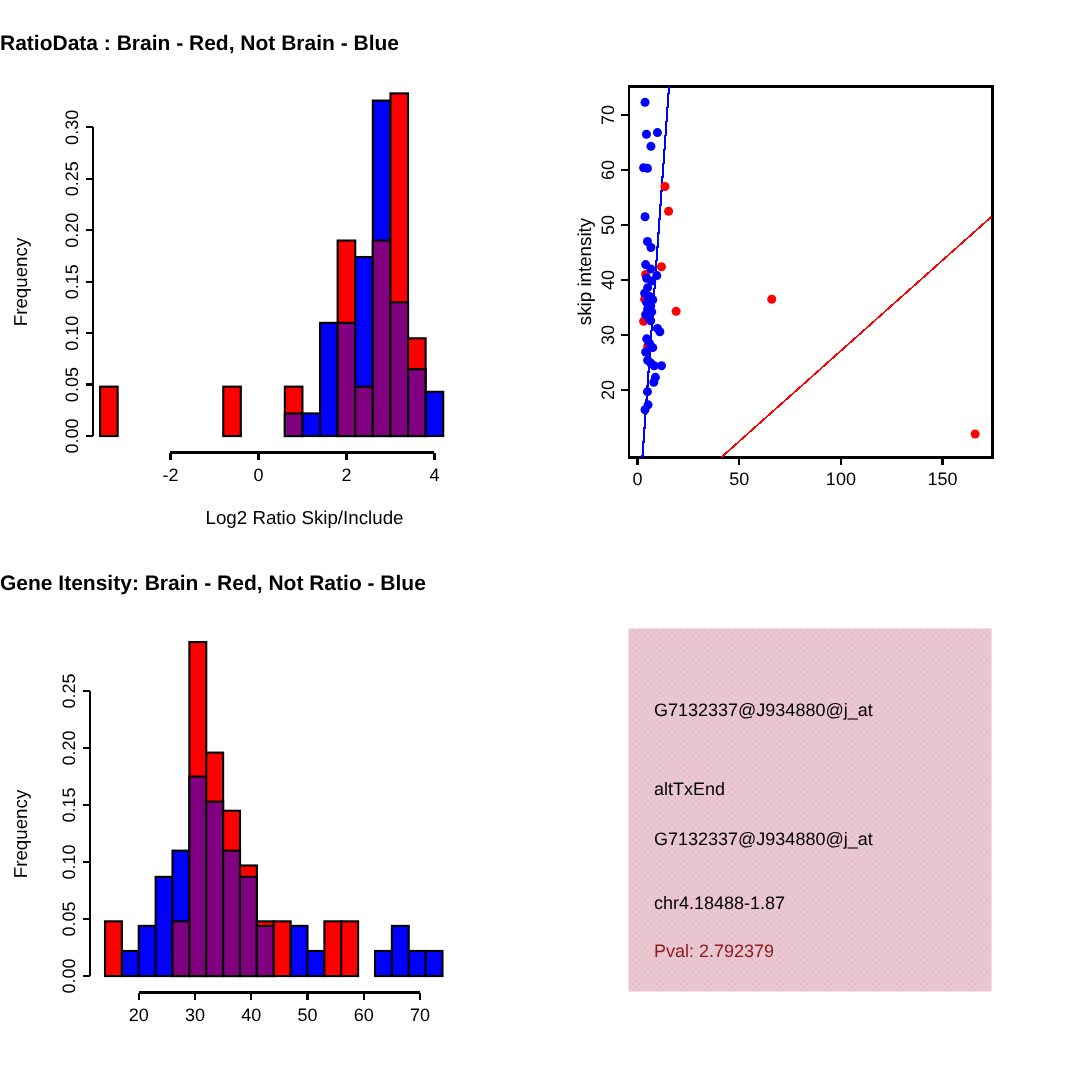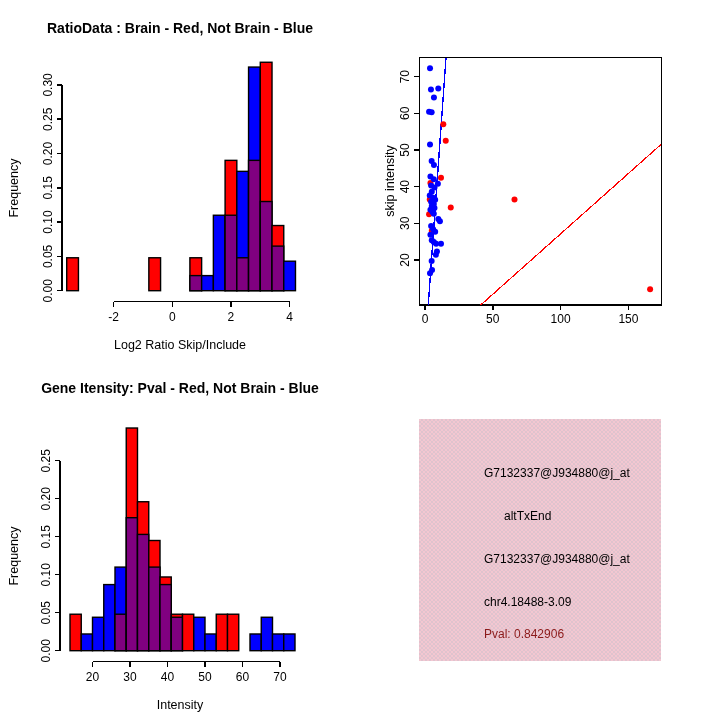--- a/index.html
+++ b/index.html
@@ -1,34 +1,34 @@
 <!DOCTYPE html>
 <html><head>
 <meta charset="utf-8">
 <style>
   html,body{margin:0;padding:0;background:#ffffff;}
   #stage{position:relative;width:720px;height:720px;background:#ffffff;overflow:hidden;
          font-family:"Liberation Sans",sans-serif;}
   .panel{position:absolute;width:360px;height:360px;}
-  .title{position:absolute;left:0;top:20px;width:360px;text-align:center;
+  .title{position:absolute;left:0;top:20px;width:360px;text-align:left;
          font-size:14px;font-weight:bold;color:#000;white-space:nowrap;}
   .xlabel{position:absolute;left:0;top:338px;width:360px;text-align:center;
-          font-size:12.5px;color:#000;}
+          font-size:12.5px;color:#000;padding-left:23px;}
   .ylabel{position:absolute;left:14px;top:188px;transform:translate(-50%,-50%) rotate(-90deg);
           font-size:12.5px;color:#000;white-space:nowrap;}
   .panel svg{position:absolute;left:0;top:0;}
   .panel svg text{font-family:"Liberation Sans",sans-serif;font-size:12px;fill:#000;}
   .info-box{position:absolute;left:59px;top:59px;width:242px;height:242px;
     background-color:#f3c7d1;
     background-image:
       linear-gradient(45deg, rgba(187,187,200,0.35) 25%, transparent 25%, transparent 75%, rgba(187,187,200,0.35) 75%),
       linear-gradient(45deg, rgba(187,187,200,0.35) 25%, transparent 25%, transparent 75%, rgba(187,187,200,0.35) 75%);
     background-size:4px 4px;background-position:0 0,2px 2px;}
-  .info-line{position:absolute;left:17px;font-size:12px;color:#000;white-space:nowrap;margin-left:48px;}
-  .info-line.l0{top:47px;} .info-line.l1{top:90px;padding-left:20px;} .info-line.l2{top:133px;}
+  .info-line{position:absolute;left:17px;font-size:12px;color:#000;white-space:nowrap;}
+  .info-line.l0{top:47px;} .info-line.l1{top:100px;} .info-line.l2{top:133px;}
   .info-line.l3{top:176px;} .info-line.l4{top:208px;color:#8B1A1A;}
 </style>
 </head>
 <body>
 
 <div id="stage">
 
   <div class="panel" style="left:0;top:0">
     <svg id="plot-tl" width="360" height="360">
         <line x1="62" y1="84.9" x2="62" y2="290.7" stroke="#000000" stroke-width="1.5" shape-rendering="crispEdges"></line>
@@ -204,28 +204,27 @@
         <rect x="182.5" y="254.21999999999997" width="11.25" height="36.480000000000004" fill="#FF0000" stroke="#000" stroke-width="1.4"></rect>
         <rect x="193.75" y="257.26" width="11.25" height="33.44" fill="#0000FF" stroke="#000" stroke-width="1.4"></rect>
         <rect x="205" y="273.98" width="11.25" height="16.72" fill="#0000FF" stroke="#000" stroke-width="1.4"></rect>
         <rect x="216.25" y="254.21999999999997" width="11.25" height="36.480000000000004" fill="#FF0000" stroke="#000" stroke-width="1.4"></rect>
         <rect x="227.5" y="254.21999999999997" width="11.25" height="36.480000000000004" fill="#FF0000" stroke="#000" stroke-width="1.4"></rect>
         <rect x="250" y="273.98" width="11.25" height="16.72" fill="#0000FF" stroke="#000" stroke-width="1.4"></rect>
         <rect x="261.25" y="257.26" width="11.25" height="33.44" fill="#0000FF" stroke="#000" stroke-width="1.4"></rect>
         <rect x="272.5" y="273.98" width="11.25" height="16.72" fill="#0000FF" stroke="#000" stroke-width="1.4"></rect>
         <rect x="283.75" y="273.98" width="11.25" height="16.72" fill="#0000FF" stroke="#000" stroke-width="1.4"></rect>
       </svg>
-    <div class="title">Gene Itensity: Pval - Red, Not Brain - Blue</div>
-    <div class="xlabel">Intensity</div>
+    <div class="title">Gene Itensity: Brain - Red, Not Ratio - Blue</div>
     <div class="ylabel" style="top:196px">Frequency</div>
   </div>
 
   <div class="panel" style="left:360px;top:360px">
     <div class="info-box">
       <div class="info-line l0">G7132337@J934880@j_at</div>
       <div class="info-line l1">altTxEnd</div>
       <div class="info-line l2">G7132337@J934880@j_at</div>
-      <div class="info-line l3">chr4.18488-3.09</div>
-      <div class="info-line l4">Pval: 0.842906</div>
+      <div class="info-line l3">chr4.18488-1.87</div>
+      <div class="info-line l4">Pval: 2.792379</div>
     </div>
   </div>
 
 </div>
 
 </body></html>

